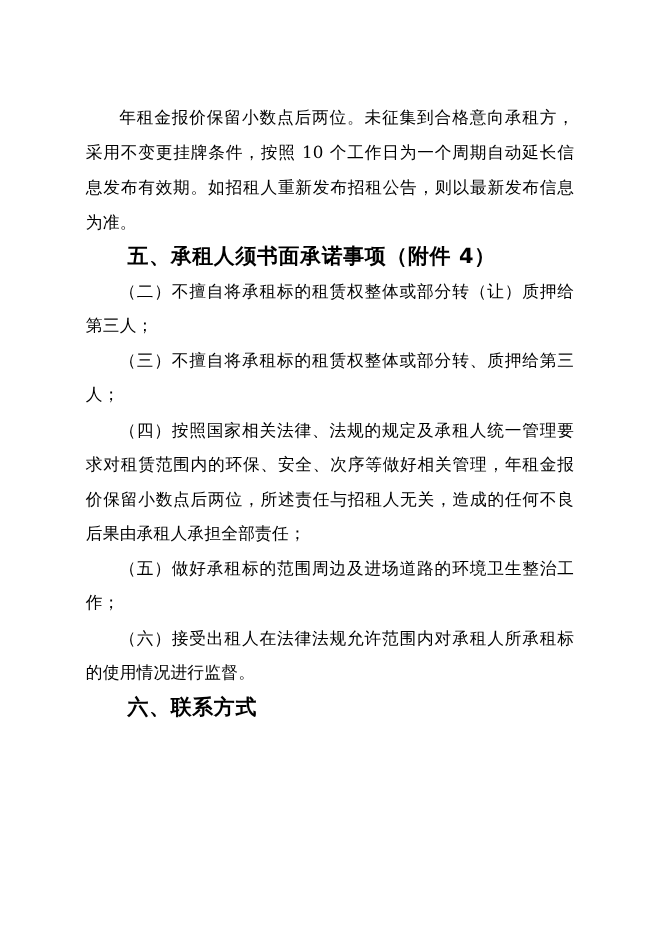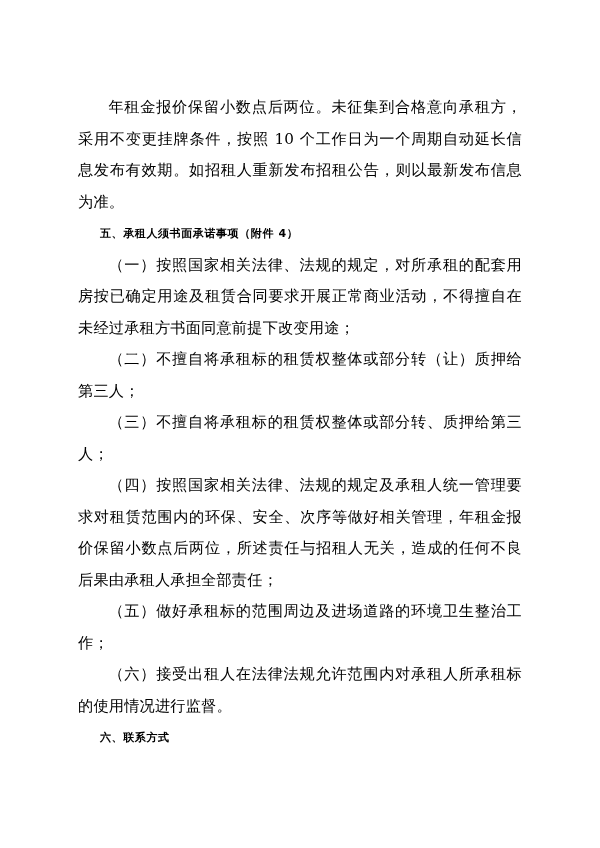--- a/index.html
+++ b/index.html
@@ -32,21 +32,21 @@
     line-height: 31.5px;
     text-align: justify;
     text-justify: inter-ideograph;
     margin: 0;
     letter-spacing: 0.2px;
   }
   .indent {
     text-indent: 2em;
   }
   .heading {
-    font-size: 11px;
+    font-size: 19px;
     line-height: 31.5px;
     font-weight: bold;
     font-family: "DejaVu Sans", sans-serif;
     text-indent: 2em;
     margin: 0;
     letter-spacing: 0.6px;
   }
   .sub {
     text-indent: 2em;
   }
@@ -54,21 +54,20 @@
 </head>
 <body>
 
 <div class="page">
   <div class="doc-body">
 
     <p class="para indent">年租金报价保留小数点后两位。未征集到合格意向承租方，采用不变更挂牌条件，按照 10 个工作日为一个周期自动延长信息发布有效期。如招租人重新发布招租公告，则以最新发布信息为准。</p>
 
     <p class="heading">五、承租人须书面承诺事项（附件 4）</p>
 
-    <p class="para sub">（一）按照国家相关法律、法规的规定，对所承租的配套用房按已确定用途及租赁合同要求开展正常商业活动，不得擅自在未经过承租方书面同意前提下改变用途；</p>
 
     <p class="para sub">（二）不擅自将承租标的租赁权整体或部分转（让）质押给第三人；</p>
 
     <p class="para sub">（三）不擅自将承租标的租赁权整体或部分转、质押给第三人；</p>
 
     <p class="para sub">（四）按照国家相关法律、法规的规定及承租人统一管理要求对租赁范围内的环保、安全、次序等做好相关管理，年租金报价保留小数点后两位，所述责任与招租人无关，造成的任何不良后果由承租人承担全部责任；</p>
 
     <p class="para sub">（五）做好承租标的范围周边及进场道路的环境卫生整治工作；</p>
 
     <p class="para sub">（六）接受出租人在法律法规允许范围内对承租人所承租标的使用情况进行监督。</p>

